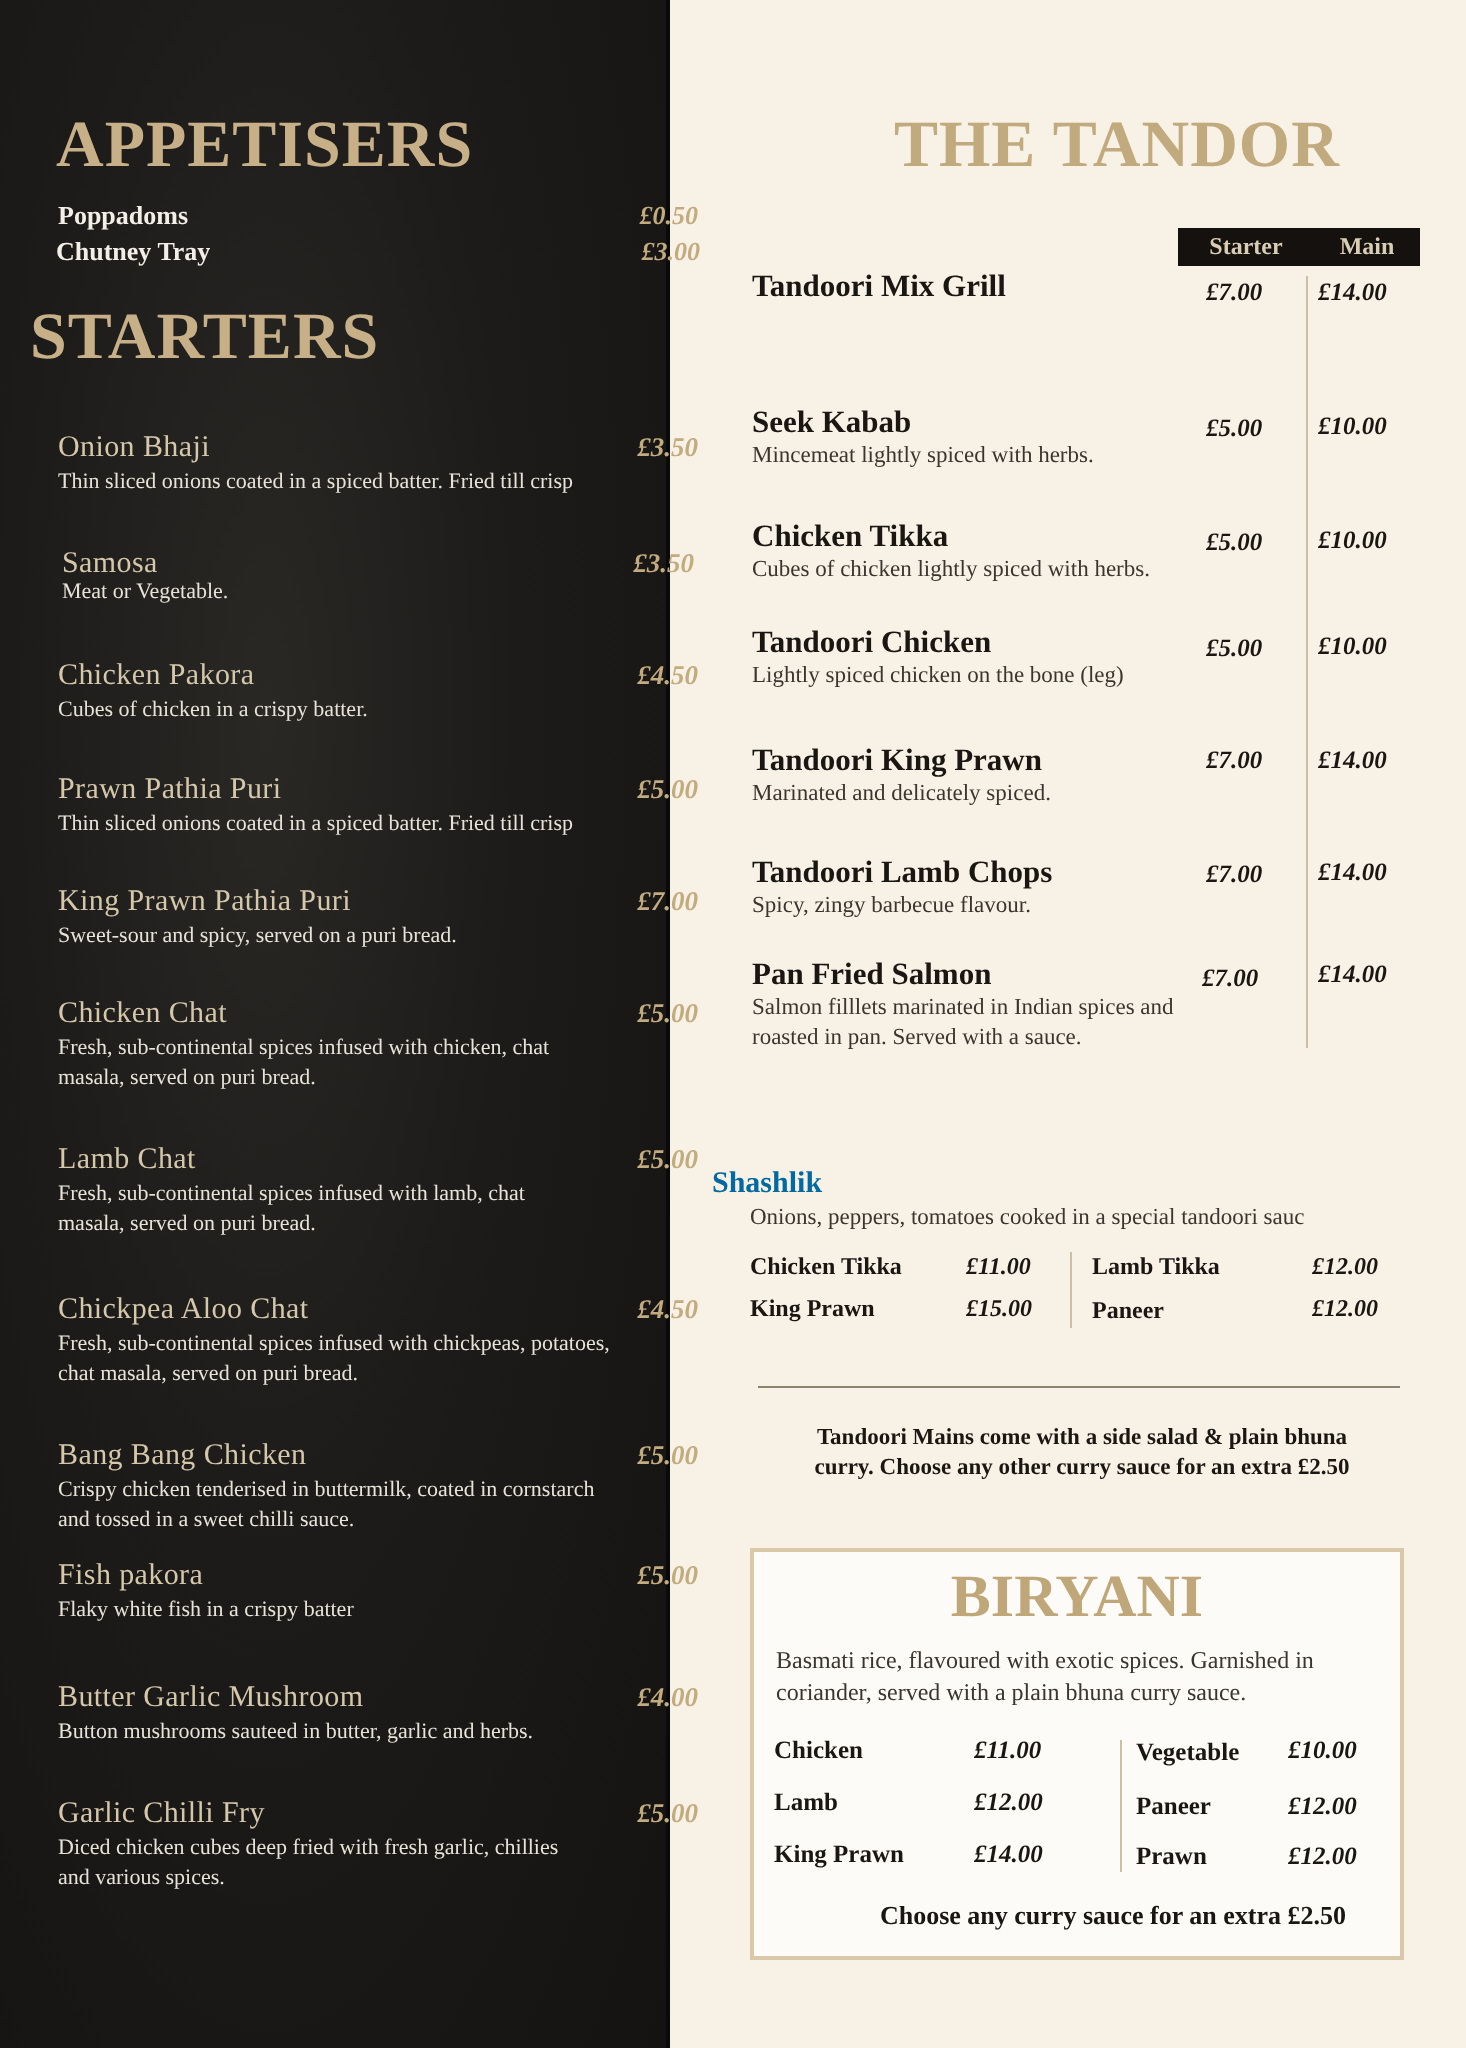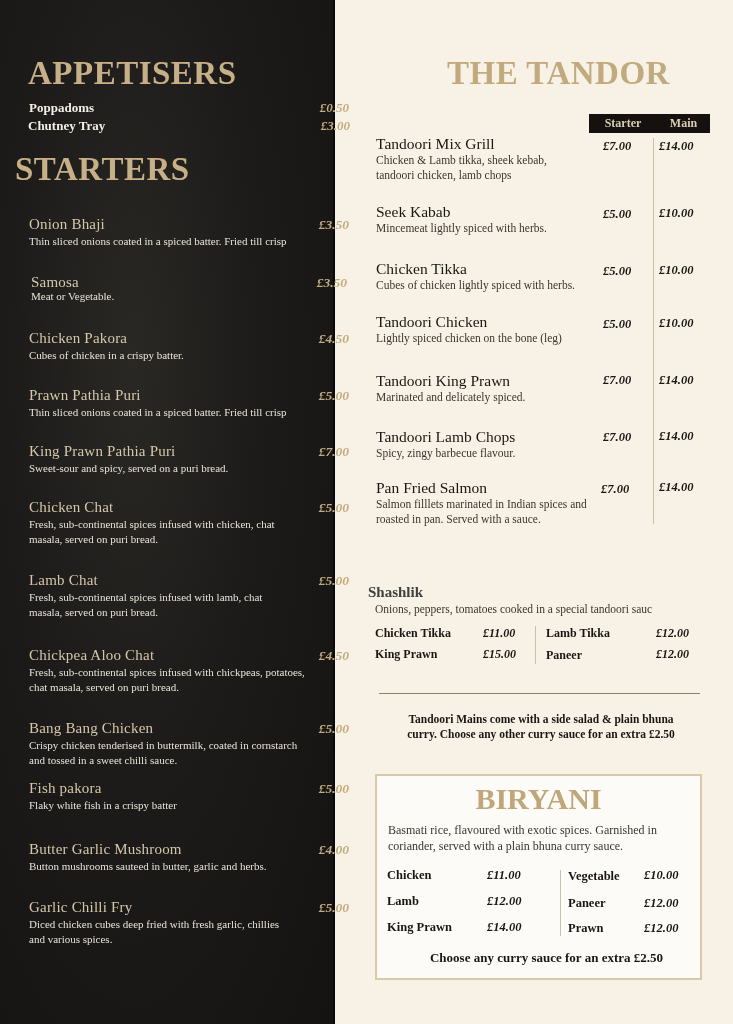--- a/index.html
+++ b/index.html
@@ -29,51 +29,51 @@
     .app-row .nm { font-weight: bold; }
     .app-row .note { font-weight: normal; }
     .app-row .pr { color: #c2ab7e; font-style: italic; font-weight: bold; }
     .item { position: absolute; left: 29px; width: 320px; }
     .item .hdr { display: flex; justify-content: space-between; align-items: baseline; }
     .item .nm { color: #d4c7aa; font-weight: normal; font-size: 15px; letter-spacing: 0.2px; }
     .item .pr { color: #c2ab7e; font-weight: bold; font-style: italic; font-size: 13.5px; }
     .item .desc { color: #e8e3d8; font-size: 11px; line-height: 14.5px; margin-top: 1px; }
 
     .t-item { position: absolute; left: 376px; width: 330px; }
-    .t-item .nm { color: #1a1612; font-weight: normal; font-size: 15.5px; }
+    .t-item .nm { color: #1a1612; font-weight: bold; font-size: 15.5px; }
     .t-item .desc { color: #3a352e; font-size: 11.5px; line-height: 14.5px; width: 240px; }
     .t-item .p1, .t-item .p2 {
       position: absolute; top: 1px; font-size: 12.5px; font-weight: bold; color: #1a1612; font-style: italic;
     }
     .t-item .p1 { left: 227px; }
     .t-item .p2 { left: 283px; }
     .colhead {
       position: absolute; left: 589px; top: 114px; width: 121px; height: 19px;
       background: #14110e; color: #d9cdb4; font-size: 12px; font-weight: bold;
       display: flex; align-items: center;
     }
     .colhead span { display: inline-block; }
     .vdiv { position: absolute; background: #cbbfa6; width: 1px; }
 
-    .shash-title { position: absolute; left: 368px; top: 584px; font-size: 15px; font-weight: bold; color: #404040; }
+    .shash-title { position: absolute; left: 356px; top: 584px; font-size: 15px; font-weight: bold; color: #0369a1; }
     .shash-desc { position: absolute; left: 375px; top: 603px; font-size: 11.5px; color: #3a352e; }
     .sh-cell { position: absolute; font-size: 12px; font-weight: bold; color: #1a1612; }
     .sh-price { font-style: italic; }
     .hr { position: absolute; left: 379px; top: 693px; width: 321px; height: 1px; background: #8d8170; }
     .note { position: absolute; left: 376px; width: 330px; text-align: center; font-size: 11.5px; font-weight: bold; color: #1a1612; line-height: 15px; }
 
     .biryani-box {
       position: absolute; left: 375px; top: 774px; width: 327px; height: 206px;
       border: 2px solid #d9c9a9; background: #fdfbf7;
     }
     .biryani-title { position: absolute; left: 0; width: 100%; top: 6px; text-align: center; font-size: 30px; font-weight: bold; color: #bfa77a; }
     .biryani-desc { position: absolute; left: 11px; top: 46px; width: 310px; font-size: 12px; color: #3a352e; line-height: 16px; }
     .b-cell { position: absolute; font-size: 12.5px; font-weight: bold; color: #1a1612; }
     .b-price { font-style: italic; }
-    .biryani-foot { position: absolute; left: 8px; width: 100%; top: 174px; text-align: center; font-size: 13px; font-weight: bold; color: #1a1612; }
+    .biryani-foot { position: absolute; left: 18px; width: 100%; top: 174px; text-align: center; font-size: 13px; font-weight: bold; color: #1a1612; }
   </style>
 </head>
 <body>
 
 <div class="left">
   <div class="sec-title" style="left:28px;top:55px;font-size:33px;">APPETISERS</div>
 
   <div class="app-row" style="top:100px;">
     <span><span class="nm">Poppadoms</span></span>
     <span class="pr">£0.50</span>
@@ -176,21 +176,20 @@
 <div class="sec-title" style="left:427px;top:55px;font-size:33px;color:#c1aa7d;margin-left:20px;">THE TANDOR</div>
 
 <div class="colhead">
   <span style="width:68px;text-align:center;">Starter</span>
   <span style="width:53px;text-align:center;">Main</span>
 </div>
 <div class="vdiv" style="left:653px;top:138px;height:386px;"></div>
 
 <div class="t-item" style="top:135px;">
   <div class="nm">Tandoori Mix Grill</div>
-  <div class="desc" style="width:200px;">Chicken &amp; Lamb tikka, sheek kebab, tandoori chicken, lamb chops</div>
   <span class="p1" style="top:4px;">£7.00</span>
   <span class="p2" style="top:4px;">£14.00</span>
 </div>
 <div class="t-item" style="top:203px;">
   <div class="nm">Seek Kabab</div>
   <div class="desc">Mincemeat lightly spiced with herbs.</div>
   <span class="p1" style="top:4px;">£5.00</span>
   <span class="p2" style="top:3px;">£10.00</span>
 </div>
 <div class="t-item" style="top:260px;">

